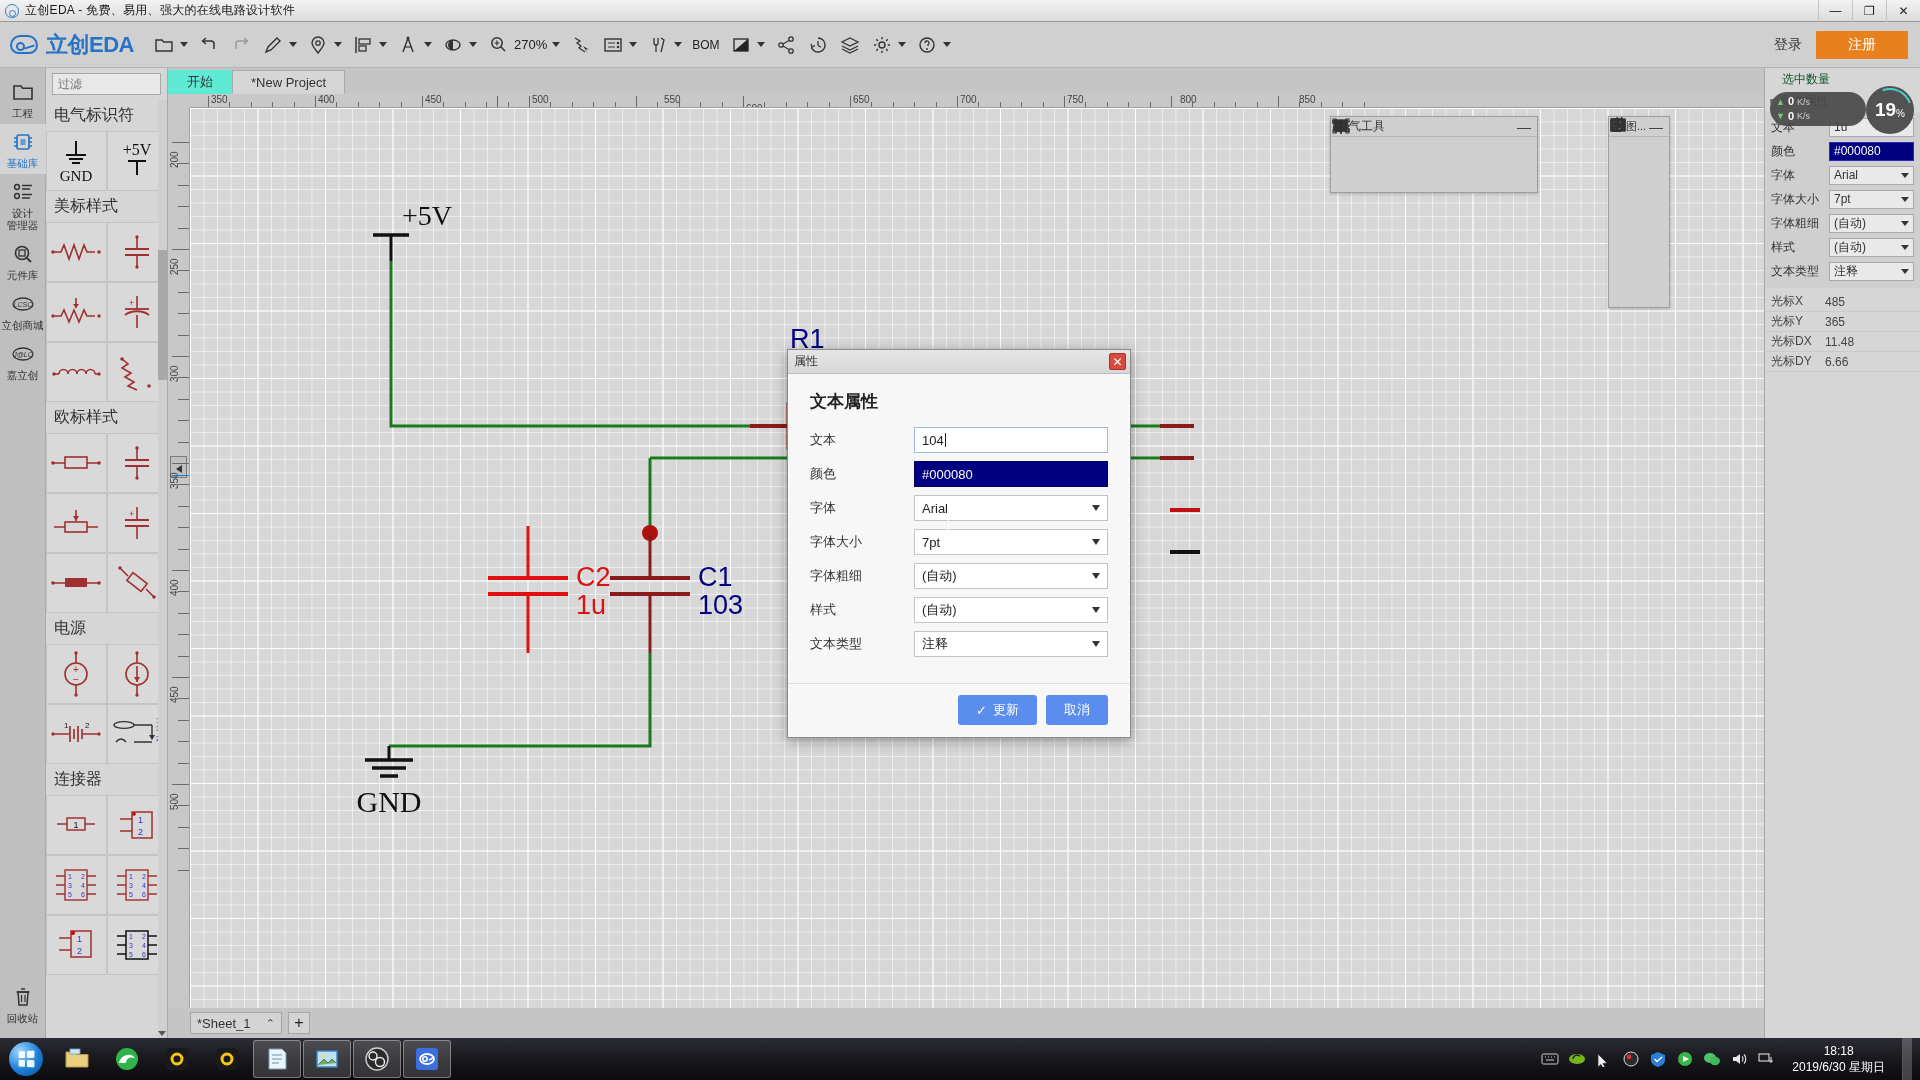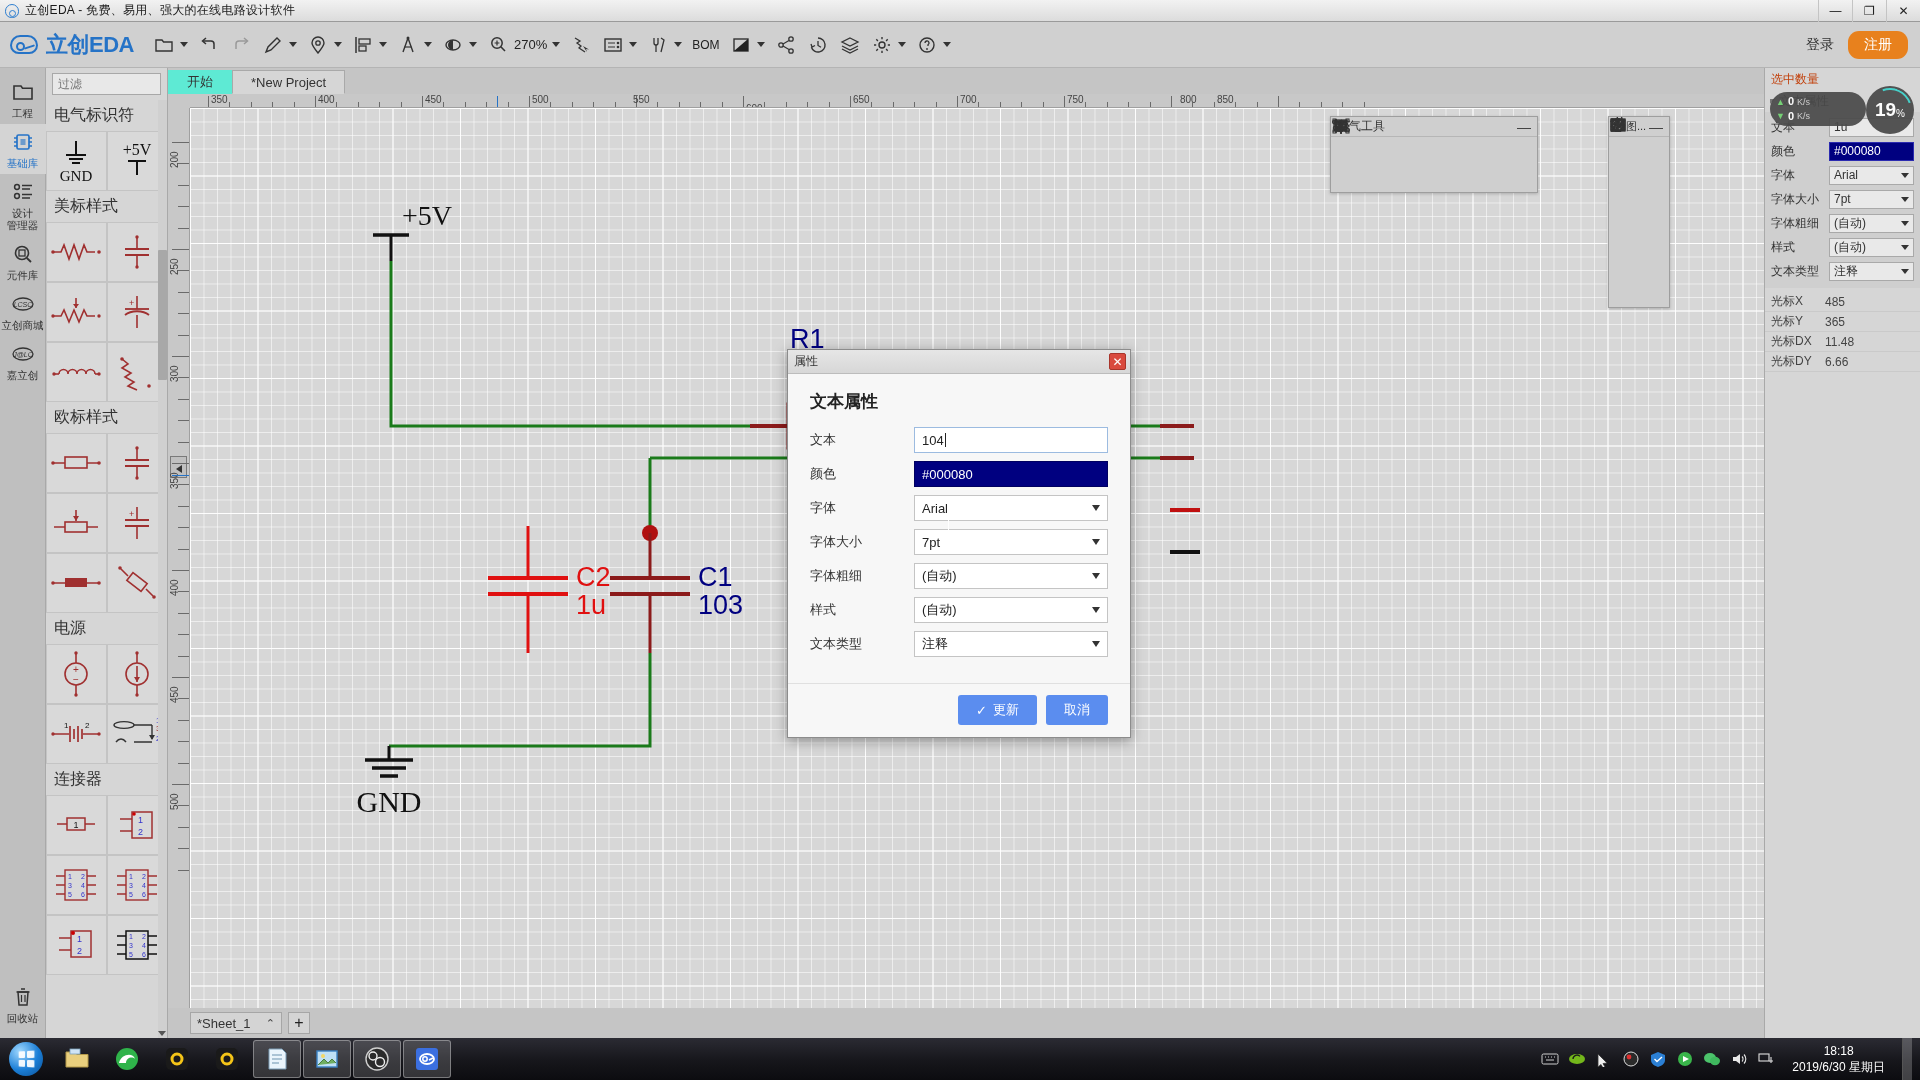--- a/index.html
+++ b/index.html
@@ -55,21 +55,21 @@
   .tbar-items { display: flex; align-items: center; gap: 0; }
   .tb-item { display:flex; align-items:center; height:34px; padding:0 5px; cursor:default; gap:2px; }
   .caret { width:0;height:0;border-left:4px solid transparent;border-right:4px solid transparent;
            border-top:5px solid #333; margin-left:3px; }
   .zoomlabel { font-size:13px; color:#222; margin-left:3px;}
   .ico { width:22px; height:22px; display:block; }
   .ico svg { display:block; }
 
   .auth { position:absolute; right:12px; top:0; height:46px; display:flex; align-items:center; gap:14px;}
   .auth .login { font-size:14px; color:#333; }
-  .auth .reg { background:#e8811d; color:#fff; font-size:14px; padding:5px 16px; border-radius:11px;}
+  .auth .reg { background:#e8811d; color:#fff; font-size:14px; padding:5px 32px; border-radius:1px;}
 
   
   .workspace { display: flex; height: calc(1080px - 22px - 46px - 42px); position: relative; }
 
   
   .rail {
     width: 46px; background: #bfbfbf; border-right:1px solid #a9a9a9;
     display:flex; flex-direction:column; align-items:center; padding-top:6px;
   }
   .rail-item { width:46px; padding:7px 0 5px; display:flex; flex-direction:column; align-items:center;
@@ -151,21 +151,21 @@
   .sheetbar { height:30px; background:#c5c5c5; display:flex; align-items:center; padding-left:22px; gap:6px;}
   .sheettab { height:22px; min-width:92px; background:#d4d4d4; border:1px solid #a6a6a6;
               display:flex; align-items:center; justify-content:space-between; padding:0 6px;
               font-size:13px; color:#333;}
   .sheetadd { width:22px;height:22px; background:#d4d4d4; border:1px solid #a6a6a6;
               display:flex;align-items:center;justify-content:center;font-size:16px;color:#222;}
 
   
   .propspanel { width:156px; background:#d6d6d6; border-left:1px solid #a9a9a9;
                 display:flex; flex-direction:column; }
-  .pp-selcount { display:flex; align-items:center; height:22px; font-size:12px; color:#c2410c; padding-left:6px; }
+  .pp-selcount { display:flex; align-items:center; height:22px; font-size:12px; color:#14532d; padding-left:17px; }
   .pp-title { display:flex; align-items:center; gap:4px; height:22px; padding-left:5px;
               font-size:12.5px; color:#222; }
   .pp-tri { width:0;height:0;border-top:5px solid #777;border-right:5px solid transparent; }
   .pp-fields { background:#cfcfcf; padding:3px 0 5px; }
   .pp-frow { display:flex; align-items:center; height:24px; padding:0 6px 0 6px; }
   .pp-frow .lbl { width:58px; font-size:12px; color:#333; }
   .pp-inp { flex:1; height:19px; background:#e9e9e9; border:1px solid #a9a9a9; font-size:12px;
             color:#333; padding:0 4px; display:flex; align-items:center; }
   .pp-inp.color { background:#000080; color:#fff; border-color:#2b2bb0; }
   .pp-sel { flex:1; height:19px; background:#e9e9e9; border:1px solid #a9a9a9; font-size:12px;
@@ -781,21 +781,21 @@
           <div class="rtick" style="left: 274.8px;"></div>
           <div class="rtick" style="left: 296.2px;"></div>
           <div class="rtick" style="left: 317.6px;"></div>
           <div class="rtick maj" style="left: 339px;"></div>
           <div class="rlabel" style="left: 340px;">500</div>
           <div class="rtick" style="left: 360.4px;"></div>
           <div class="rtick" style="left: 381.8px;"></div>
           <div class="rtick" style="left: 403.2px;"></div>
           <div class="rtick" style="left: 424.6px;"></div>
           <div class="rtick maj" style="left: 446px;"></div>
-          <div class="rlabel" style="left: 441px;">550</div>
+          <div class="rlabel" style="left: 472px;">550</div>
           <div class="rtick" style="left: 467.4px;"></div>
           <div class="rtick" style="left: 488.8px;"></div>
           <div class="rtick" style="left: 510.2px;"></div>
           <div class="rtick" style="left: 531.6px;"></div>
           <div class="rtick maj" style="left: 553px;"></div>
           <div class="rlabel" style="left: 554px; margin-top: 9px;">600</div>
           <div class="rtick" style="left: 574.4px;"></div>
           <div class="rtick" style="left: 595.8px;"></div>
           <div class="rtick" style="left: 617.2px;"></div>
           <div class="rtick" style="left: 638.6px;"></div>
@@ -817,21 +817,21 @@
           <div class="rtick" style="left: 916.8px;"></div>
           <div class="rtick" style="left: 938.2px;"></div>
           <div class="rtick" style="left: 959.6px;"></div>
           <div class="rtick maj" style="left: 981px;"></div>
           <div class="rlabel" style="left: 988px;">800</div>
           <div class="rtick" style="left: 1002.4px;"></div>
           <div class="rtick" style="left: 1023.8px;"></div>
           <div class="rtick" style="left: 1045.2px;"></div>
           <div class="rtick" style="left: 1066.6px;"></div>
           <div class="rtick maj" style="left: 1088px;"></div>
-          <div class="rlabel" style="left: 1025px;">850</div>
+          <div class="rlabel" style="left: 1107px;">850</div>
           <div class="rtick" style="left: 1109.4px;"></div>
           <div class="rtick" style="left: 1130.8px;"></div>
           <div class="rtick" style="left: 1152.2px;"></div>
           <div class="rtick" style="left: 1173.6px;"></div>
           <div class="cursor-marker-h" style="left: 306.9px;"></div>
         </div>
     </div>
 
     <div class="canvas-wrap">
       <div class="ruler-v" id="rulerV">

